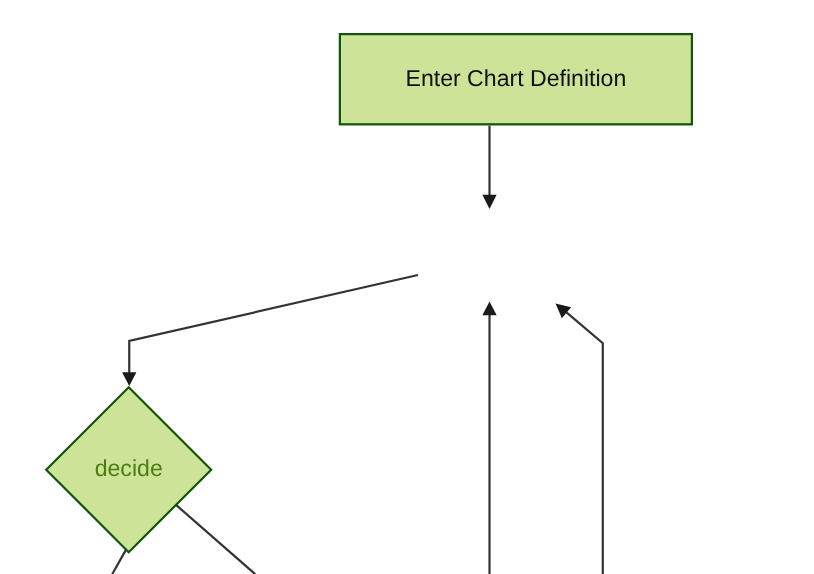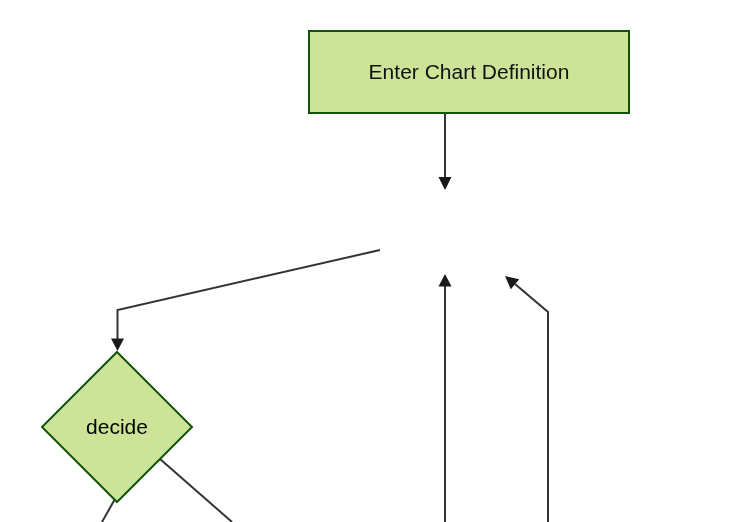--- a/index.html
+++ b/index.html
@@ -66,21 +66,21 @@
   }
   .diamond-label {
     position: absolute;
     left: 42px;
     top: 352px;
     width: 150px;
     height: 150px;
     display: flex;
     align-items: center;
     justify-content: center;
-    color: #000000;
+    color: #4d7c0f;
     font-size: 21px;
     white-space: nowrap;
     pointer-events: none;
   }
 </style>
 </head>
 <body>
 
 <div class="canvas">
 

